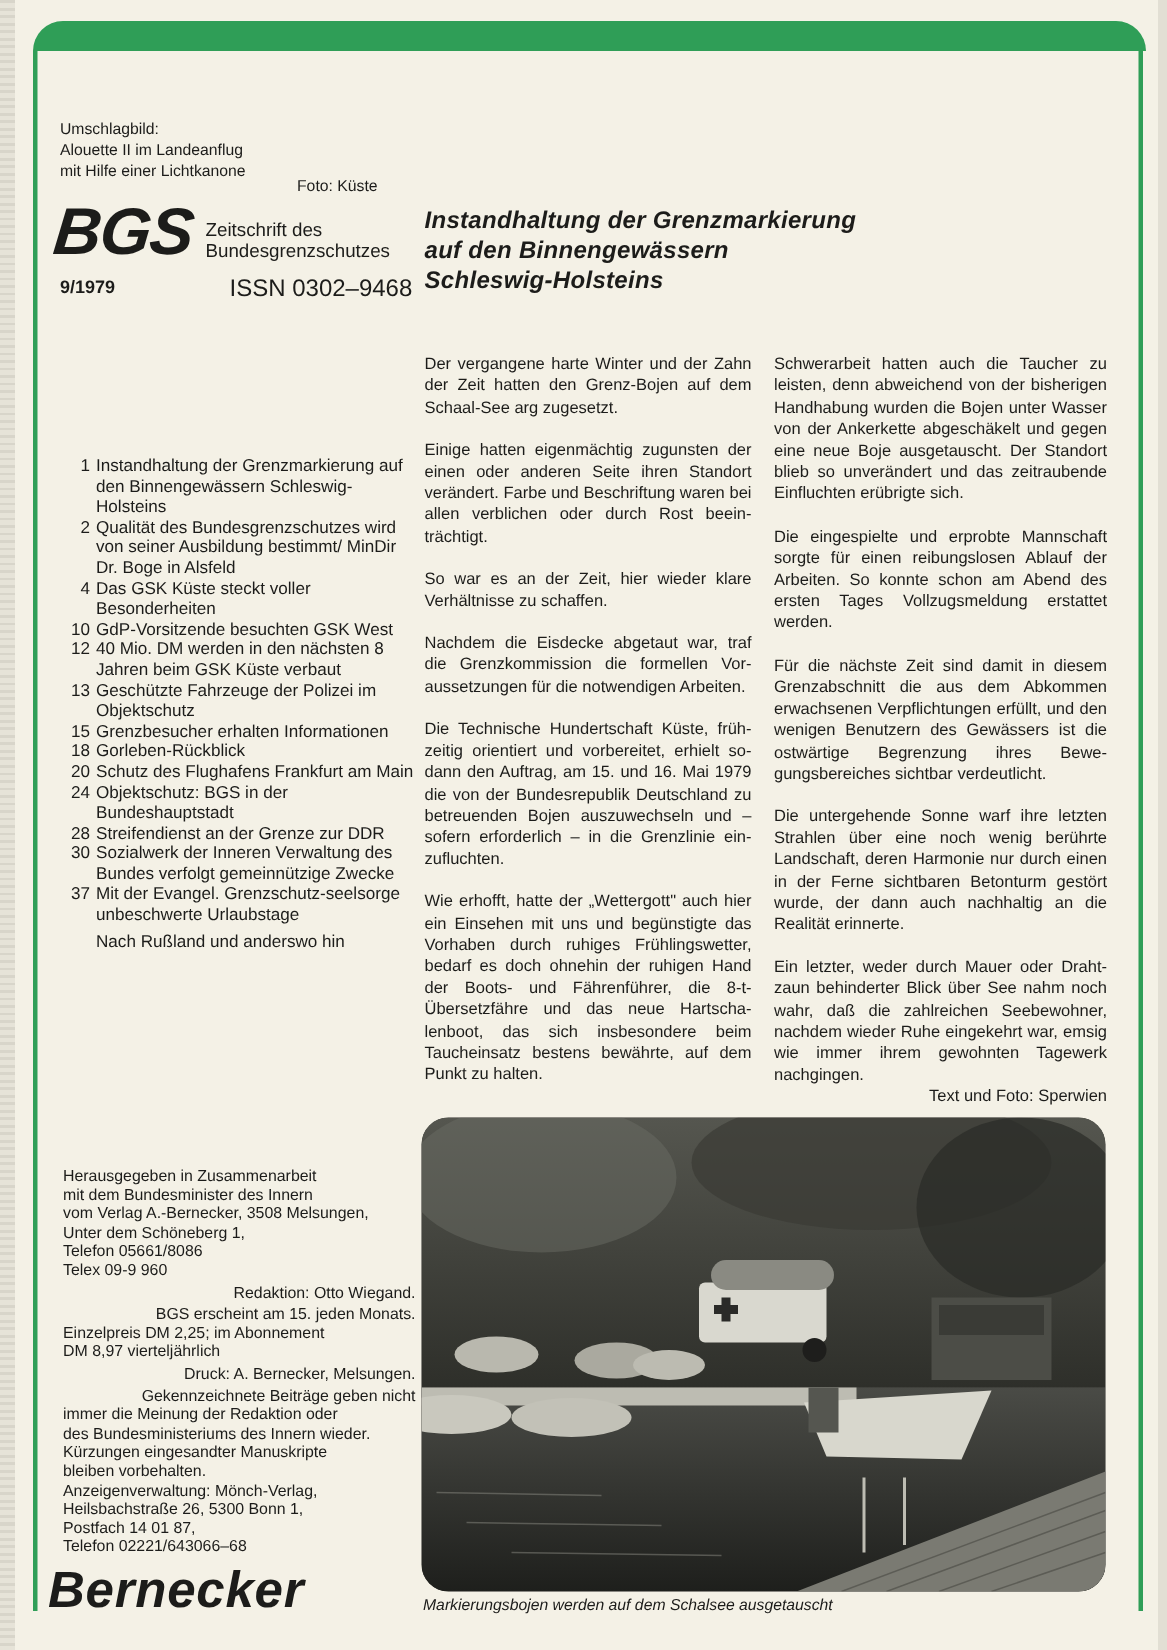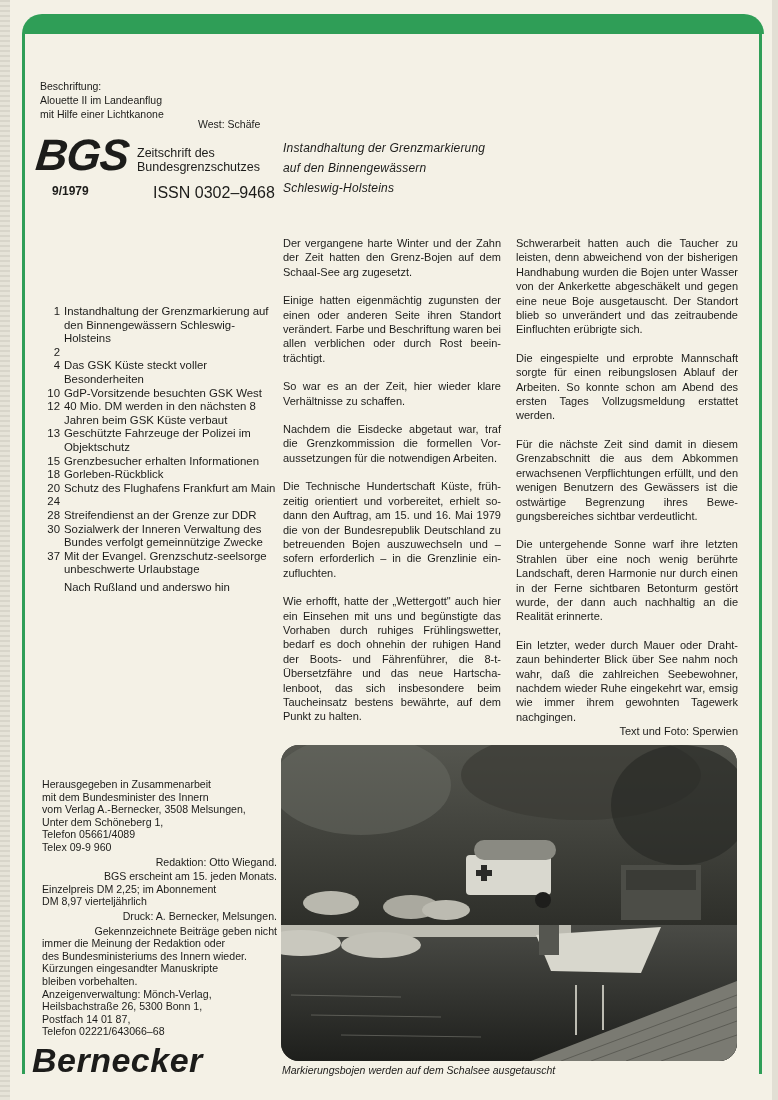--- a/index.html
+++ b/index.html
@@ -39,41 +39,41 @@
     position: absolute; left: 198px; top: 118px; font-size: 10.5px;
   }
   .bgs-logo {
     position: absolute; left: 36px; top: 133px;
     font-size: 44px; font-weight: bold; font-style: italic; letter-spacing: -1px;
     line-height: 44px; transform: skewX(-6deg);
   }
   .bgs-sub {
     position: absolute; left: 137px; top: 146px; font-size: 12.5px; line-height: 14px;
   }
-  .issue { position: absolute; left: 52px; top: 184px; font-size: 12px; font-weight: bold; }
+  .issue { position: absolute; left: 40px; top: 184px; font-size: 12px; font-weight: bold; }
   .issn { position: absolute; left: 153px; top: 184px; font-size: 16px; }
 
   .toc { position: absolute; left: 40px; top: 305px; width: 240px; font-size: 11.4px; line-height: 13.6px; }
   .toc-item { display: flex; margin-bottom: 0; }
   .toc-num { width: 20px; text-align: right; padding-right: 4px; flex: none; }
   .toc-text { flex: 1; }
   .toc-plain { margin-top: 4px; padding-left: 8px; }
 
   .imprint { position: absolute; left: 42px; top: 778px; width: 235px; font-size: 10.6px; line-height: 12.6px; }
   .imprint div { white-space: nowrap; }
   .imprint .gap { margin-top: 2px; text-align: right; }
 
   .bernecker {
     position: absolute; left: 32px; top: 1042px; font-size: 34px; font-weight: bold;
     font-style: italic; letter-spacing: 0.5px; line-height: 36px;
   }
 
   .headline {
     position: absolute; left: 283px; top: 138px; width: 400px;
-    font-size: 12px; font-weight: normal; font-style: italic; line-height: 20px;
+    font-size: 16px; font-weight: bold; font-style: italic; line-height: 20px;
     letter-spacing: 0.2px;
   }
   .col { position: absolute; top: 236px; width: 218px; font-size: 11px; line-height: 14.4px; text-align: justify; hyphens: manual; }
   .col p { margin: 0 0 14px 0; }
   .col-1 { left: 283px; }
   .col-2 { left: 516px; width: 222px; }
   .credit { text-align: right; margin-top: -14px; }
 
   .photo {
     position: absolute; left: 281px; top: 745px; width: 456px; height: 316px;
@@ -90,41 +90,42 @@
 
 <div class="page-edge-left"></div>
 <div class="page-edge-right"></div>
 
 <div class="frame-top"></div>
 <div class="frame-top-inner"></div>
 <div class="frame-left"></div>
 <div class="frame-right"></div>
 
 <div class="cover-note">
-  <div>Beschriftung:</div>
+  <div>Umschlagbild:</div>
   <div>Alouette II im Landeanflug</div>
   <div>mit Hilfe einer Lichtkanone</div>
 </div>
-<div class="cover-credit">West: Schäfe</div>
+<div class="cover-credit">Foto: Küste</div>
 
 <div class="bgs-logo">BGS</div>
 <div class="bgs-sub">
   <div>Zeitschrift des</div>
   <div>Bundesgrenzschutzes</div>
 </div>
 <div class="issue">9/1979</div>
 <div class="issn">ISSN 0302–9468</div>
 
 <div class="toc">
   <div class="toc-item">
       <span class="toc-num">1</span>
       <span class="toc-text">Instandhaltung der Grenzmarkierung auf den Binnengewässern Schleswig-Holsteins</span>
     </div>
   <div class="toc-item">
       <span class="toc-num">2</span>
+      <span class="toc-text">Qualität des Bundesgrenzschutzes wird von seiner Ausbildung bestimmt/ MinDir Dr. Boge in Alsfeld</span>
     </div>
   <div class="toc-item">
       <span class="toc-num">4</span>
       <span class="toc-text">Das GSK Küste steckt voller Besonderheiten</span>
     </div>
   <div class="toc-item">
       <span class="toc-num">10</span>
       <span class="toc-text">GdP-Vorsitzende besuchten GSK West</span>
     </div>
   <div class="toc-item">
@@ -142,20 +143,21 @@
   <div class="toc-item">
       <span class="toc-num">18</span>
       <span class="toc-text">Gorleben-Rückblick</span>
     </div>
   <div class="toc-item">
       <span class="toc-num">20</span>
       <span class="toc-text">Schutz des Flughafens Frankfurt am Main</span>
     </div>
   <div class="toc-item">
       <span class="toc-num">24</span>
+      <span class="toc-text">Objektschutz: BGS in der Bundeshauptstadt</span>
     </div>
   <div class="toc-item">
       <span class="toc-num">28</span>
       <span class="toc-text">Streifendienst an der Grenze zur DDR</span>
     </div>
   <div class="toc-item">
       <span class="toc-num">30</span>
       <span class="toc-text">Sozialwerk der Inneren Verwaltung des Bundes verfolgt gemeinnützige Zwecke</span>
     </div>
   <div class="toc-item">
@@ -163,21 +165,21 @@
       <span class="toc-text">Mit der Evangel. Grenzschutz-seelsorge unbeschwerte Urlaubstage</span>
     </div>
   <div class="toc-plain toc-text" style="padding-left:24px">Nach Rußland und anderswo hin</div>
 </div>
 
 <div class="imprint">
   <div>Herausgegeben in Zusammenarbeit</div>
   <div>mit dem Bundesminister des Innern</div>
   <div>vom Verlag A.-Bernecker, 3508 Melsungen,</div>
   <div>Unter dem Schöneberg 1,</div>
-  <div>Telefon 05661/4089</div>
+  <div>Telefon 05661/8086</div>
   <div>Telex 09-9 960</div>
   <div class="gap">Redaktion: Otto Wiegand.</div>
   <div class="gap">BGS erscheint am 15. jeden Monats.</div>
   <div>Einzelpreis DM 2,25; im Abonnement</div>
   <div>DM 8,97 vierteljährlich</div>
   <div class="gap">Druck: A. Bernecker, Melsungen.</div>
   <div class="gap">Gekennzeichnete Beiträge geben nicht</div>
   <div>immer die Meinung der Redaktion oder</div>
   <div>des Bundesministeriums des Innern wieder.</div>
   <div>Kürzungen eingesandter Manuskripte</div>

